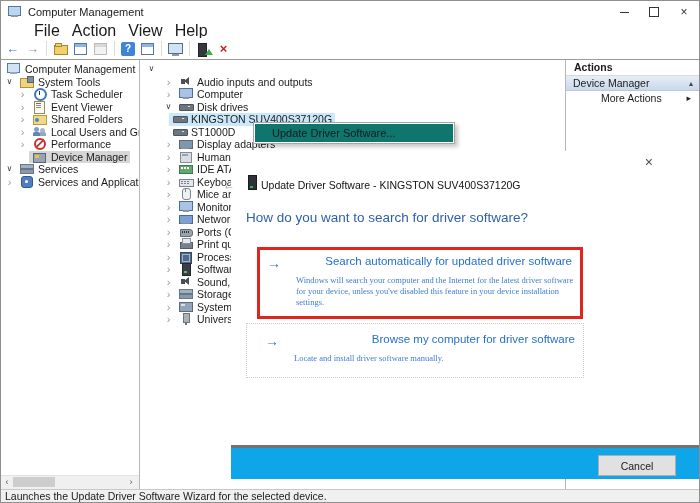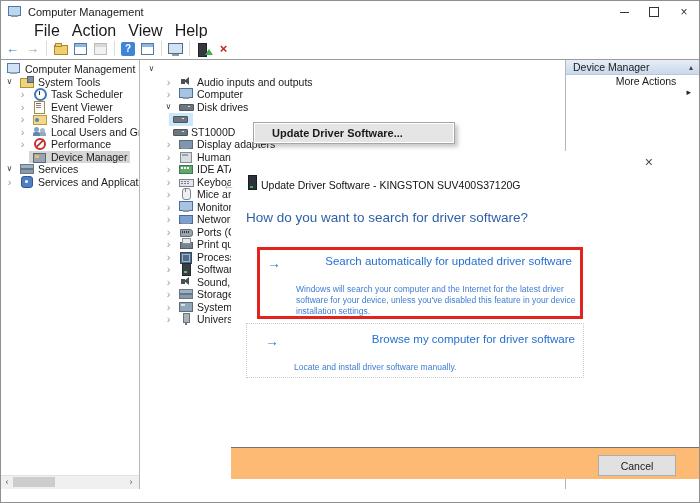--- a/index.html
+++ b/index.html
@@ -117,44 +117,44 @@
   
   .hscroll{position:absolute;left:0;right:0;bottom:0;height:13px;background:#f0f0f0;border-top:1px solid #e2e2e2;}
   .hs-btn{position:absolute;top:0;width:12px;height:12px;color:#5a5a5a;font-size:9px;line-height:12px;text-align:center;}
   .hs-left{left:0;} .hs-right{right:2px;}
   .hs-thumb{position:absolute;left:12px;top:1px;width:42px;height:10px;background:#cdcdcd;}
   
   .ap-header{height:15px;line-height:15px;font-weight:bold;font-size:10.5px;padding-left:8px;border-bottom:1px solid #d9d9d9;}
   .ap-group{height:14px;display:flex;align-items:center;font-size:10.5px;padding:0 6px 0 7px;
             background:linear-gradient(#e7eef7,#c9d8ea);border-bottom:1px solid #b9c8da;}
   .ap-caret{margin-left:auto;font-size:8px;color:#444;}
-  .ap-more{height:14px;display:flex;align-items:center;font-size:10.5px;padding:0 8px 0 35px;flex-direction:column;}
+  .ap-more{height:14px;display:flex;align-items:center;font-size:10.5px;padding:0 8px 0 35px;}
   .ap-arrow{margin-left:auto;font-size:9px;color:#222;}
   
   .ctx{left:252px;top:121px;width:202px;background:#fff;border:1px solid #a6a6a6;box-shadow:3px 3px 4px rgba(0,0,0,.22);
        z-index:60;padding:1px;box-sizing:border-box;}
   .ctx-item{height:18px;line-height:18px;font-size:11px;padding-left:17px;}
-  .ctx-item.hl{background:#e5e5e5;font-weight:bold;}
+  .ctx-item.hl{background:#0f766e;font-weight:normal;}
   
   .dialog{left:230px;top:150px;width:470px;height:328px;background:#fff;z-index:50;font-size:11px;}
   .dlg-close{position:absolute;right:48px;top:3px;font-size:14px;color:#4d4d4d;}
   .dlg-head{position:absolute;left:0;top:26px;right:0;height:16px;display:flex;align-items:center;}
   .dlg-back{position:absolute;left:-8px;color:#9a9a9a;font-size:12px;font-weight:bold;}
   .dlg-dev{position:absolute;left:17px;top:-2px;width:7px;height:13px;background:#2e3138;border:1px solid #191b1f;}
   .dlg-dev::after{content:"";position:absolute;left:1px;bottom:1px;width:3px;height:2px;background:#3fae49;}
   .dlg-title{position:absolute;left:30px;font-size:10.5px;color:#111;}
   .dlg-heading{position:absolute;left:15px;top:59px;font-size:13.5px;color:#2e5fa8;}
   .opt{position:absolute;box-sizing:border-box;}
   .opt1{left:26px;top:96px;width:326px;height:72px;border:3px solid #e2241f;padding:5px 8px 0 36px;}
   .opt2{left:15px;top:172px;width:338px;height:55px;border:1px dotted #c9c9c9;padding:9px 8px 0 47px;}
   .opt-arrow{position:absolute;left:7px;top:5px;color:#2f74d0;font-size:14px;font-weight:bold;}
   .opt2 .opt-arrow{left:18px;top:9px;}
   .opt-title{font-size:11.5px;color:#2570cf;text-align:right;}
-  .opt-desc{font-size:8.5px;line-height:1.3;color:#3f7dd3;width:287px;margin-top:17px;}
-  .dlg-footer{position:absolute;left:0;right:0;bottom:0;height:31px;background:#fdba74;border-top:1px solid #737373;margin-top:19px;}
+  .opt-desc{font-size:8.5px;line-height:1.3;color:#3f7dd3;width:287px;margin-top:8px;font-family:Liberation Serif, serif;}
+  .dlg-footer{position:absolute;left:0;right:0;bottom:0;height:31px;background:#0ea5e9;border-top:3px solid #737373;margin-top:19px;}
   .btn-cancel{position:absolute;left:367px;top:7px;width:76px;height:19px;background:#e1e1e1;border:1px solid #adadad;
               font-size:10.5px;display:flex;align-items:center;justify-content:center;}
   
   .statusbar{left:0;top:488px;right:0;bottom:0;background:#f0f0f0;border-top:1px solid #c8c8c8;
              font-size:10.5px;display:flex;align-items:center;padding-left:4px;box-sizing:border-box;}
 </style>
 </head>
 <body>
 
 <div class="win">
@@ -299,20 +299,21 @@
             <span class="exp e">∨</span>
             <span class="rc">
               <span class="mi mi-drive"></span>
               <span class="lbl">Disk drives</span>
             </span>
           </div>
           <div class="trow ct d2 sel-blue">
             <span class="exp c"></span>
             <span class="rc">
               <span class="mi mi-drive"></span>
+              <span class="lbl">KINGSTON SUV400S37120G</span>
             </span>
           </div>
           <div class="trow ct d2">
             <span class="exp c"></span>
             <span class="rc">
               <span class="mi mi-drive"></span>
               <span class="lbl">ST1000D</span>
             </span>
           </div>
           <div class="trow ct d1">
@@ -416,20 +417,21 @@
           <div class="trow ct d1">
             <span class="exp c">›</span>
             <span class="rc">
               <span class="mi mi-usb"></span>
               <span class="lbl">Universal Serial Bus controllers</span>
             </span>
           </div>
         </div>
     </div>
     <div class="pane pane-right">
+      <div class="ap-header">Actions</div>
       <div class="ap-group">
         <span>Device Manager</span>
         <span class="ap-caret">▴</span>
       </div>
       <div class="ap-more">
         <span>More Actions</span>
         <span class="ap-arrow">▸</span>
       </div>
     </div>
   </div>
@@ -457,14 +459,17 @@
 
     <div class="dlg-footer">
       <span class="btn-cancel">Cancel</span>
     </div>
   </div>
 
   <div class="abs ctx">
       <div class="ctx-item hl">Update Driver Software...</div>
     </div>
 
+  <div class="abs statusbar">
+    <span>Launches the Update Driver Software Wizard for the selected device.</span>
+  </div>
 
 </div>
 
 </body></html>

